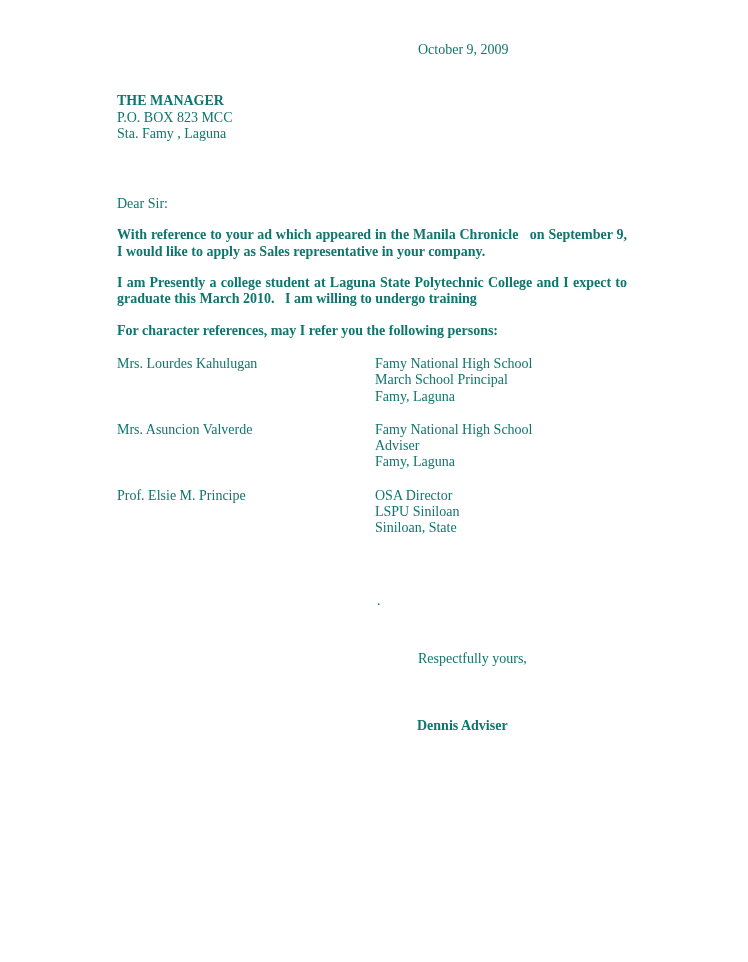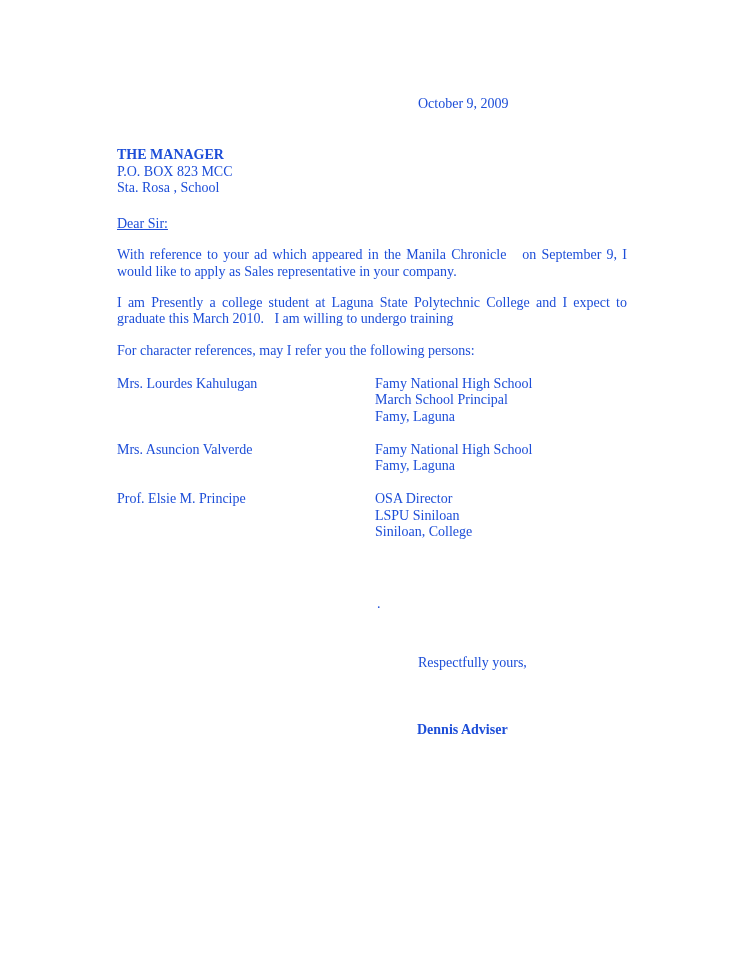--- a/index.html
+++ b/index.html
@@ -7,43 +7,43 @@
     padding: 0;
     background: #ffffff;
   }
   .page {
     position: relative;
     width: 748px;
     height: 862px;
     margin: 0 auto;
     background: #ffffff;
     box-sizing: border-box;
-    padding: 96px 117px 0 117px;
+    padding: 42px 117px 0 117px;
     font-family: "Liberation Serif", "DejaVu Serif", serif;
     font-size: 14px;
     line-height: 16.3px;
-    color: #1d4ed8;
+    color: #0f766e;
   }
   .date-line {
     margin-left: 301px;
     white-space: nowrap;
   }
   .recipient-block {
     margin-top: 35px;
   }
   .bold {
     font-weight: bold;
   }
   .salutation-line {
-    margin-top: 20px;
-    text-decoration: underline;
+    margin-top: 54px;
   }
   .body-par {
     margin: 15px 4px 0 0;
     text-align: justify;
+    font-weight: bold;
   }
   .refs {
     margin-top: 17px;
   }
   .ref-row {
     display: flex;
     align-items: flex-start;
     margin-top: 17px;
   }
   .ref-row:first-child {
@@ -73,21 +73,21 @@
 </head>
 <body>
 
 <div class="page">
 
   <div class="date-line">October 9, 2009</div>
 
   <div class="recipient-block">
     <div class="bold">THE MANAGER</div>
     <div>P.O. BOX 823 MCC</div>
-    <div>Sta. Rosa , School</div>
+    <div>Sta. Famy , Laguna</div>
   </div>
 
   <div class="salutation-line">Dear Sir:</div>
 
   <p class="body-par">With reference to your ad which appeared in the Manila Chronicle &nbsp; on September 9, I would like to apply as Sales representative in your company.</p>
 
   <p class="body-par">I am Presently a college student at Laguna State Polytechnic College and I expect to graduate this March 2010. &nbsp; I am willing to undergo training</p>
 
   <p class="body-par">For character references, may I refer you the following persons:</p>
 
@@ -99,30 +99,31 @@
         <div>Famy National High School</div>
         <div>March School Principal</div>
         <div>Famy, Laguna</div>
       </div>
     </div>
 
     <div class="ref-row">
       <div class="ref-name">Mrs. Asuncion Valverde</div>
       <div class="ref-details">
         <div>Famy National High School</div>
+        <div>Adviser</div>
         <div>Famy, Laguna</div>
       </div>
     </div>
 
     <div class="ref-row">
       <div class="ref-name">Prof. Elsie M. Principe</div>
       <div class="ref-details">
         <div>OSA Director</div>
         <div>LSPU Siniloan</div>
-        <div>Siniloan, College</div>
+        <div>Siniloan, State</div>
       </div>
     </div>
 
   </div>
 
   <div class="stray-period">.</div>
 
   <div class="closing-line">Respectfully yours,</div>
 
   <div class="signature-line">Dennis Adviser</div>

